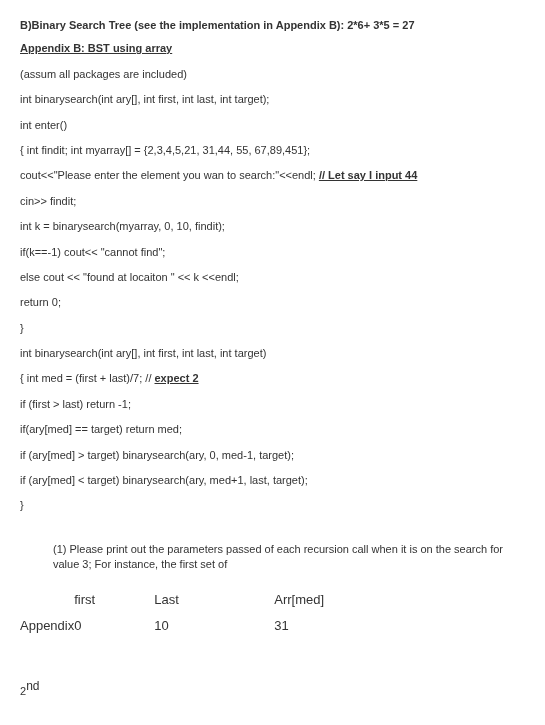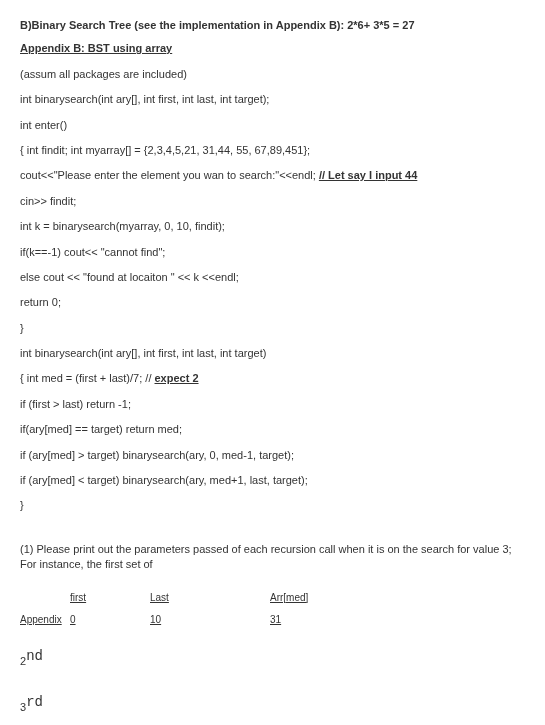--- a/index.html
+++ b/index.html
@@ -21,39 +21,39 @@
     text-decoration: underline;
     margin-bottom: 10px;
   }
   .line {
     margin-bottom: 10px;
   }
   .bold { font-weight: bold; text-decoration: underline; }
   .question {
     margin-top: 28px;
     margin-bottom: 14px;
+    margin-left: 33px;
   }
   table {
     border-collapse: collapse;
-    font-size: 10px;
-    margin-bottom: 16px;
-    text-decoration: underline;
+    font-size: 13px;
+    margin-bottom: 39px;
   }
   td {
     padding: 4px 0;
     vertical-align: top;
   }
   .col-lbl { width: 50px; }
   .col-first { width: 80px; }
   .col-last { width: 120px; }
   .col-arr { width: 100px; }
   .row-label {
     margin-bottom: 24px;
   }
-  sup { font-size: 14px; font-family: Liberation Mono, monospace; }
+  sup { font-size: 12px; }
 </style>
 </head>
 <body>
 
 <div class="heading">B)Binary Search Tree (see the implementation in Appendix B): 2*6+ 3*5 = 27</div>
 <div class="appendix">Appendix B: BST using array</div>
 
 <div class="line">(assum all packages are included)</div>
 <div class="line">int binarysearch(int ary[], int first, int last, int target);</div>
 <div class="line">int enter()</div>

